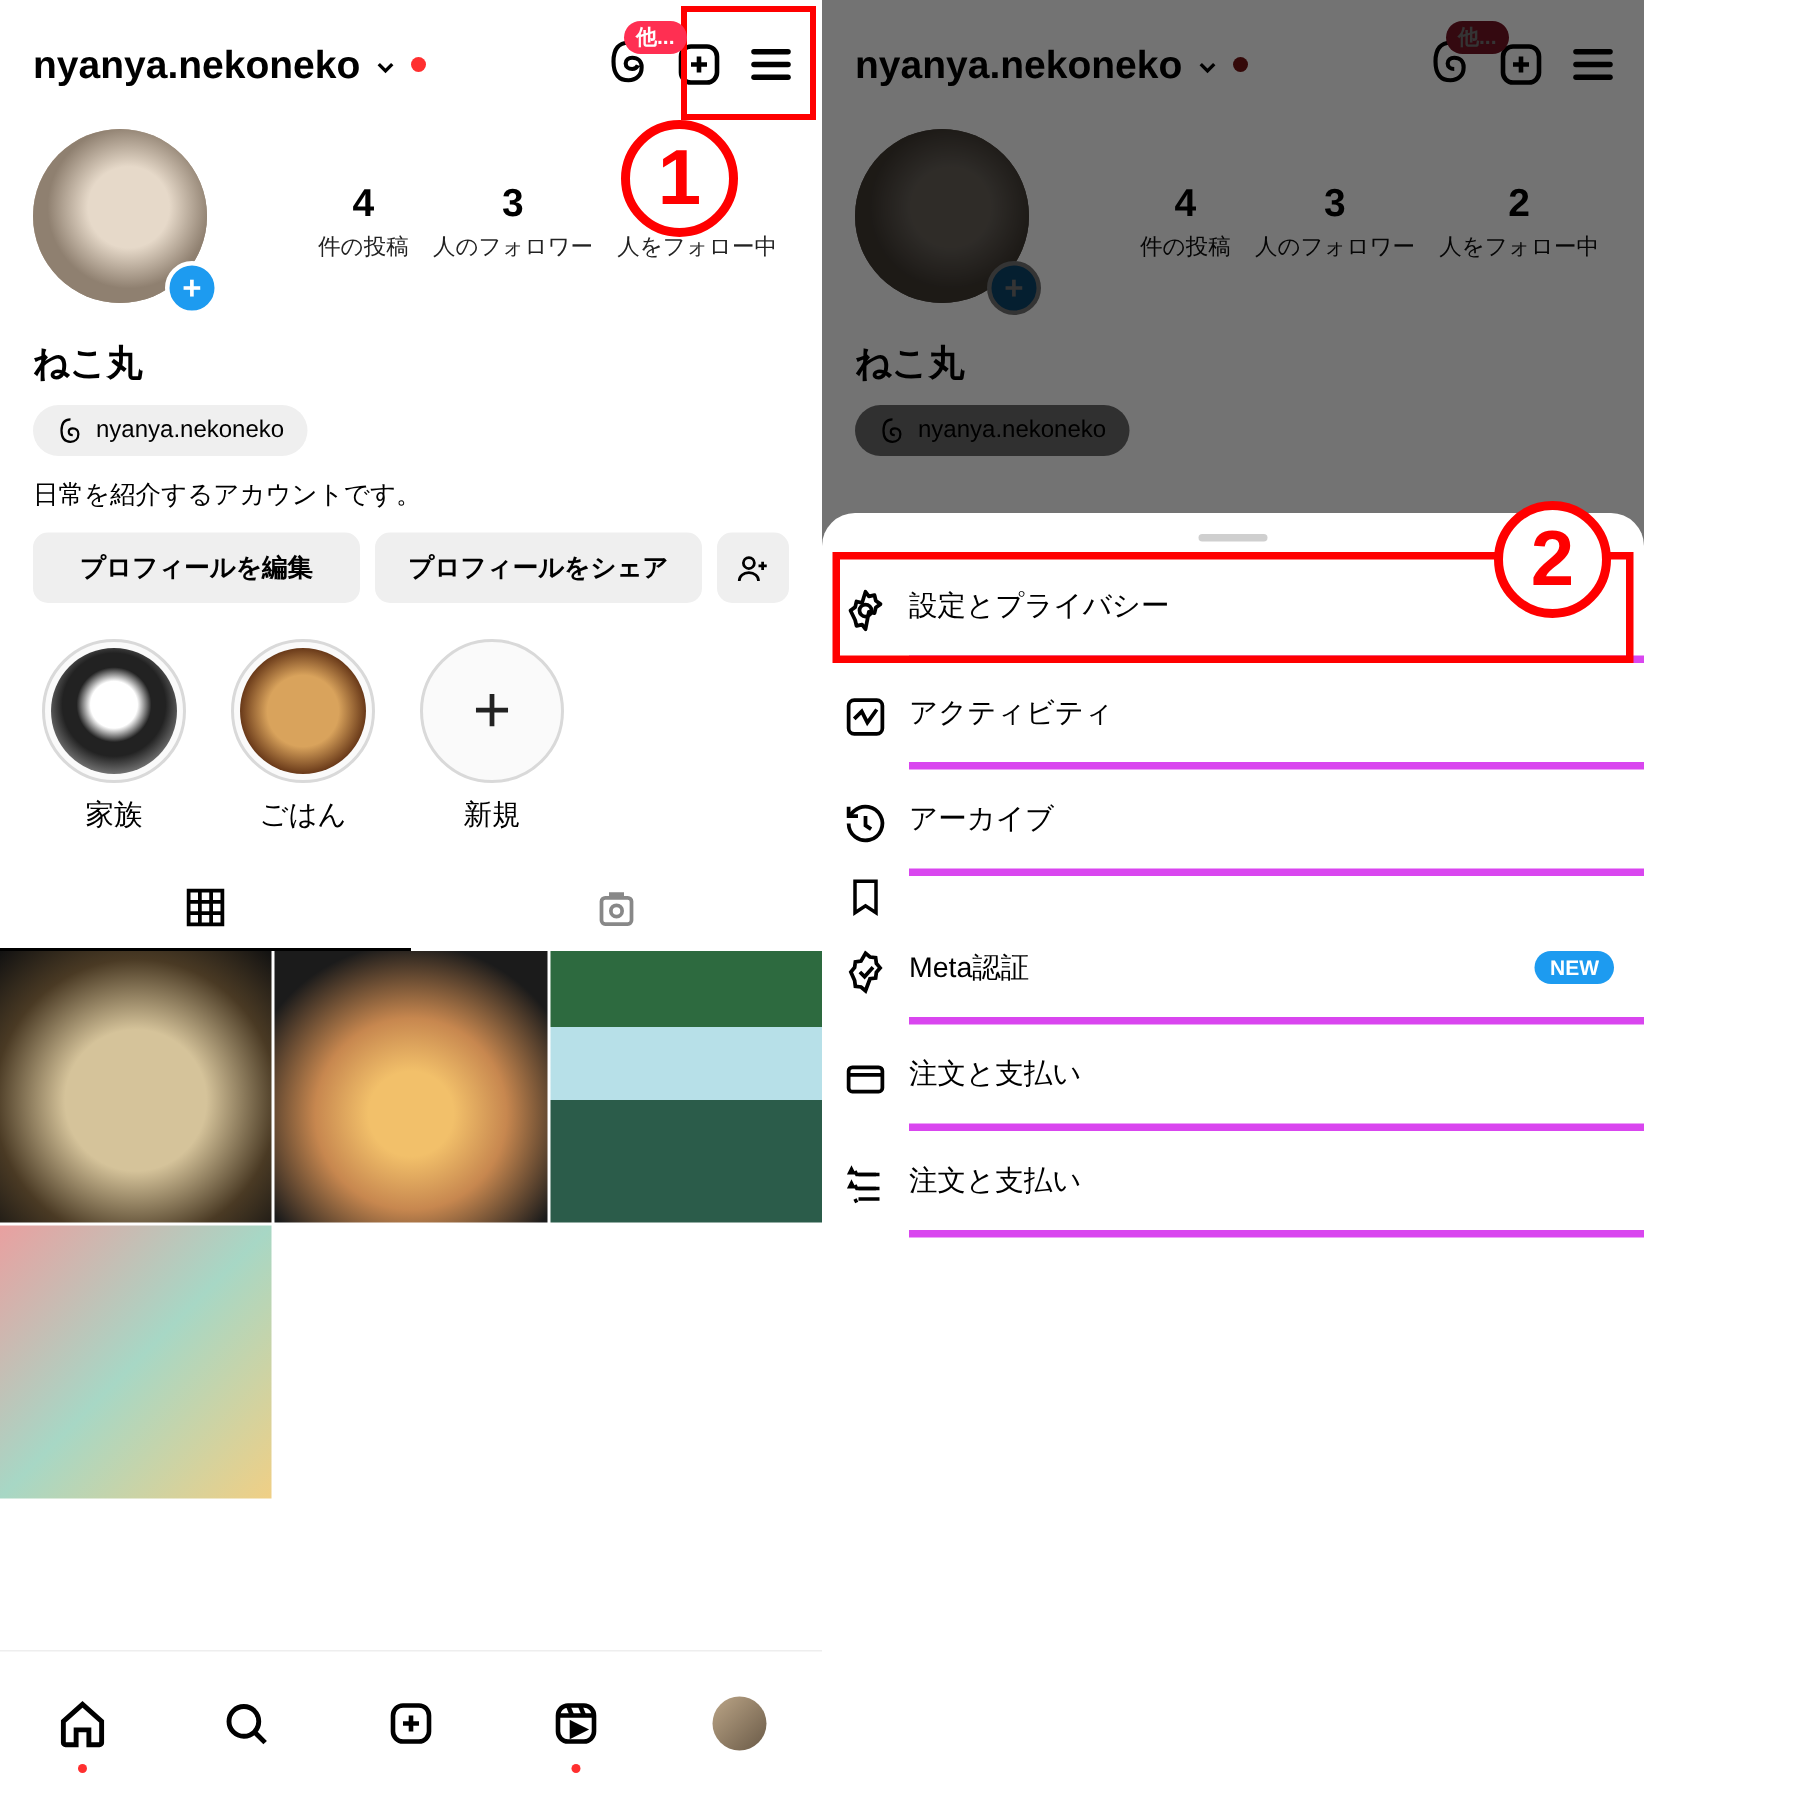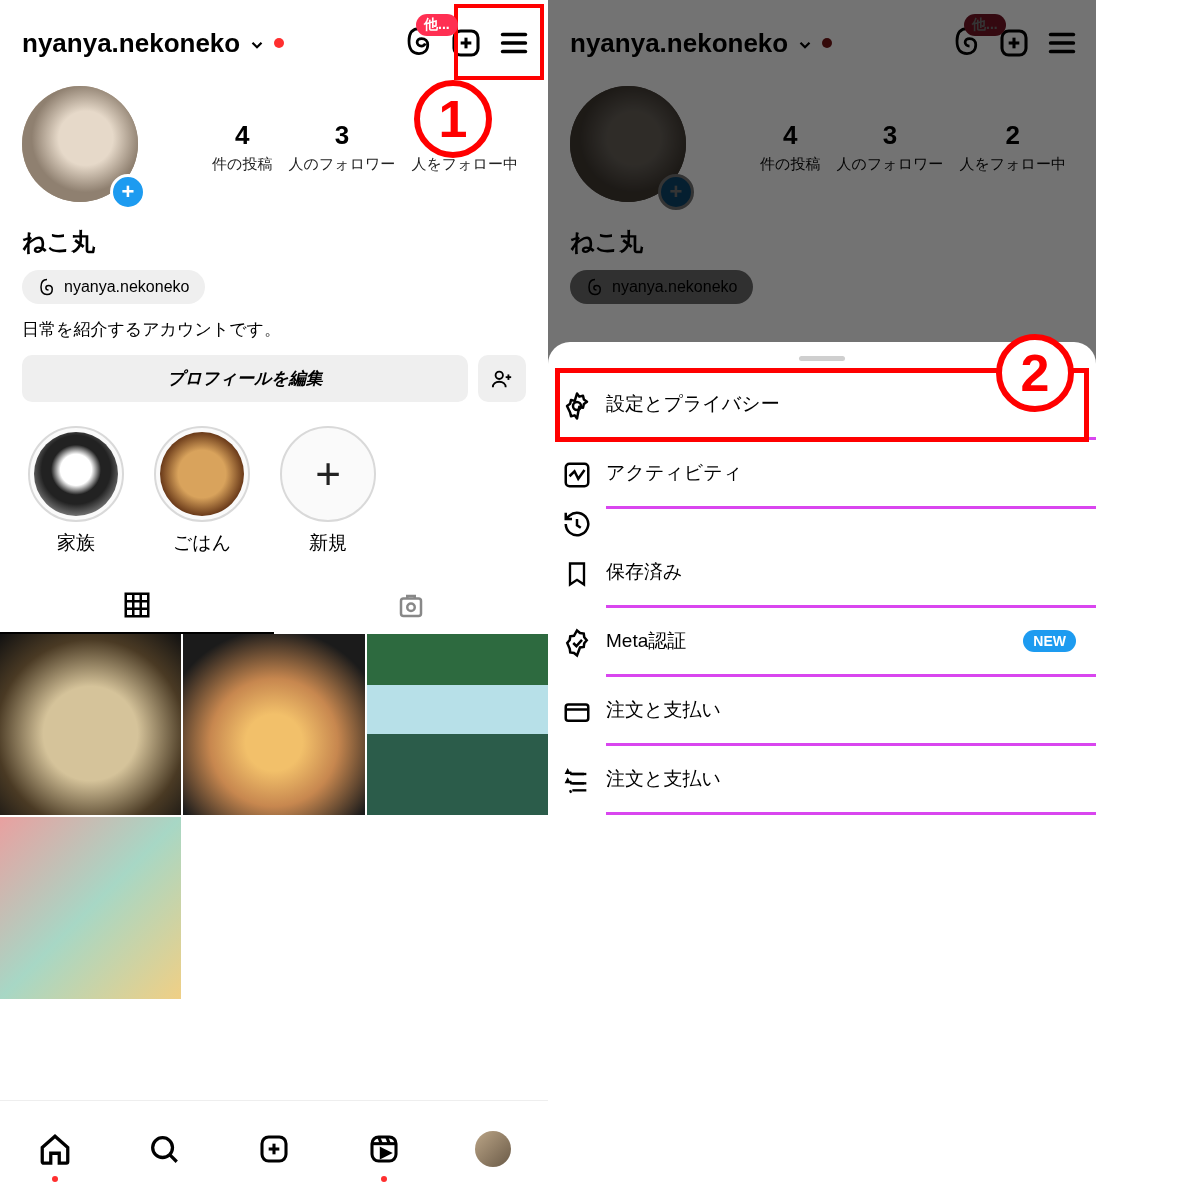--- a/index.html
+++ b/index.html
@@ -54,21 +54,21 @@
   .stat-num { font-size: 26px; font-weight: 700; }
   .stat-label { font-size: 15px; color: #222; margin-top: 4px; }
 
   .display-name { font-size: 24px; font-weight: 600; padding: 18px 22px 6px; }
   .threads-pill {
     display: inline-flex; align-items: center; gap: 8px; margin: 6px 0 0 22px;
     background: #efefef; border-radius: 20px; padding: 8px 16px; font-size: 16px;
   }
   .bio { font-size: 17px; padding: 14px 22px 14px; }
 
-  .btn-row { display: flex; gap: 10px; padding: 0 22px 18px; font-style: italic; }
+  .btn-row { display: flex; gap: 10px; padding: 0 22px 18px; }
   .btn {
     flex: 1; background: #efefef; border-radius: 10px; padding: 12px 6px;
     text-align: center; font-size: 17px; font-weight: 600;
   }
   .btn-icon { flex: 0 0 48px; display:flex; align-items:center; justify-content:center; }
 
   
   .highlights { display: flex; gap: 30px; padding: 6px 28px 12px; }
   .hl { text-align: center; }
   .hl-ring {
@@ -114,21 +114,21 @@
   .panel-right .threads-pill, .panel-right .bio { position: relative; }
 
   .sheet {
     position: absolute; left: 0; right: 0; bottom: 0; top: 342px;
     background: #fff; border-top-left-radius: 22px; border-top-right-radius: 22px;
     z-index: 5; padding: 14px 0 0 0;
   }
   .sheet-handle { width: 46px; height: 5px; background: #cfcfcf; border-radius: 4px; margin: 0 auto 10px; }
   .menu-row { display:flex; align-items:center; padding: 0 0 0 0; }
   .menu-icon { width: 58px; display:flex; justify-content:center; flex-shrink:0; }
-  .menu-text { flex: 1; padding: 20px 0; font-size: 19px; border-bottom: 3px solid #d946ef; display:flex; align-items:center; gap:12px; }
+  .menu-text { flex: 1; padding: 20px 0; font-size: 19px; border-bottom: 5px solid #d946ef; display:flex; align-items:center; gap:12px; }
   .menu-row:first-child .menu-text { border-bottom: 1px solid #f0f0f0; }
   .menu-box-highlight {
     position: absolute; left: 7px; right: 7px; top: 26px; height: 74px;
     border: 5px solid #ff0000; z-index: 6; pointer-events:none;
   }
   .new-badge {
     background: #1d9bf0; color: #fff; font-size: 14px; font-weight: 700;
     padding: 3px 10px; border-radius: 12px; margin-left: auto; margin-right: 20px;
   }
   
@@ -204,20 +204,21 @@
       <svg width="18" height="18" viewBox="0 0 24 24" fill="none" stroke="#000" stroke-width="2">
           <path d="M12 2C7 2 4 5 4 12s3 10 8 10c4 0 7-2.5 7-7 0-3-2-5-5-5-2 0-3.5 1.2-3.5 3s1.5 3 3.5 3"></path>
         </svg>
       <span>nyanya.nekoneko</span>
     </div>
 
     <div class="bio">日常を紹介するアカウントです。</div>
 
     <div class="btn-row">
       <div class="btn">プロフィールを編集</div>
+      <div class="btn">プロフィールをシェア</div>
       <div class="btn btn-icon">
         <svg width="22" height="22" viewBox="0 0 24 24" fill="none" stroke="#000" stroke-width="2">
             <circle cx="9" cy="8" r="4"></circle>
             <path d="M2 21c0-3.5 3-6 7-6s7 2.5 7 6"></path>
             <line x1="19" y1="7" x2="19" y2="13"></line>
             <line x1="16" y1="10" x2="22" y2="10"></line>
           </svg>
       </div>
     </div>
 
@@ -396,30 +397,30 @@
       </div>
 
       <div class="menu-row">
         <div class="menu-icon">
           <svg width="30" height="30" viewBox="0 0 24 24" fill="none" stroke="#000" stroke-width="2">
               <path d="M3 12a9 9 0 1 0 3-6.7L3 8"></path>
               <polyline points="3 3 3 8 8 8"></polyline>
               <polyline points="12 8 12 13 15 15"></polyline>
             </svg>
         </div>
+        <div class="menu-text">アーカイブ</div>
       </div>
 
 
       <div class="menu-row">
         <div class="menu-icon">
           <svg width="28" height="28" viewBox="0 0 24 24" fill="none" stroke="#000" stroke-width="2">
               <path d="M6 3h12v18l-6-4-6 4z"></path>
             </svg>
         </div>
-        <div class="menu-text">保存済み</div>
       </div>
 
 
       <div class="menu-row">
         <div class="menu-icon">
           <svg width="30" height="30" viewBox="0 0 24 24" fill="none" stroke="#000" stroke-width="2">
               <path d="M12 2l2.4 2 3 .4.4 3 2 2.4-2 2.4-.4 3-3 .4L12 22l-2.4-2-3-.4-.4-3L4.2 12l2-2.4.4-3 3-.4z"></path>
               <polyline points="9 12 11.5 14.5 16 9.5"></polyline>
             </svg>
         </div>

